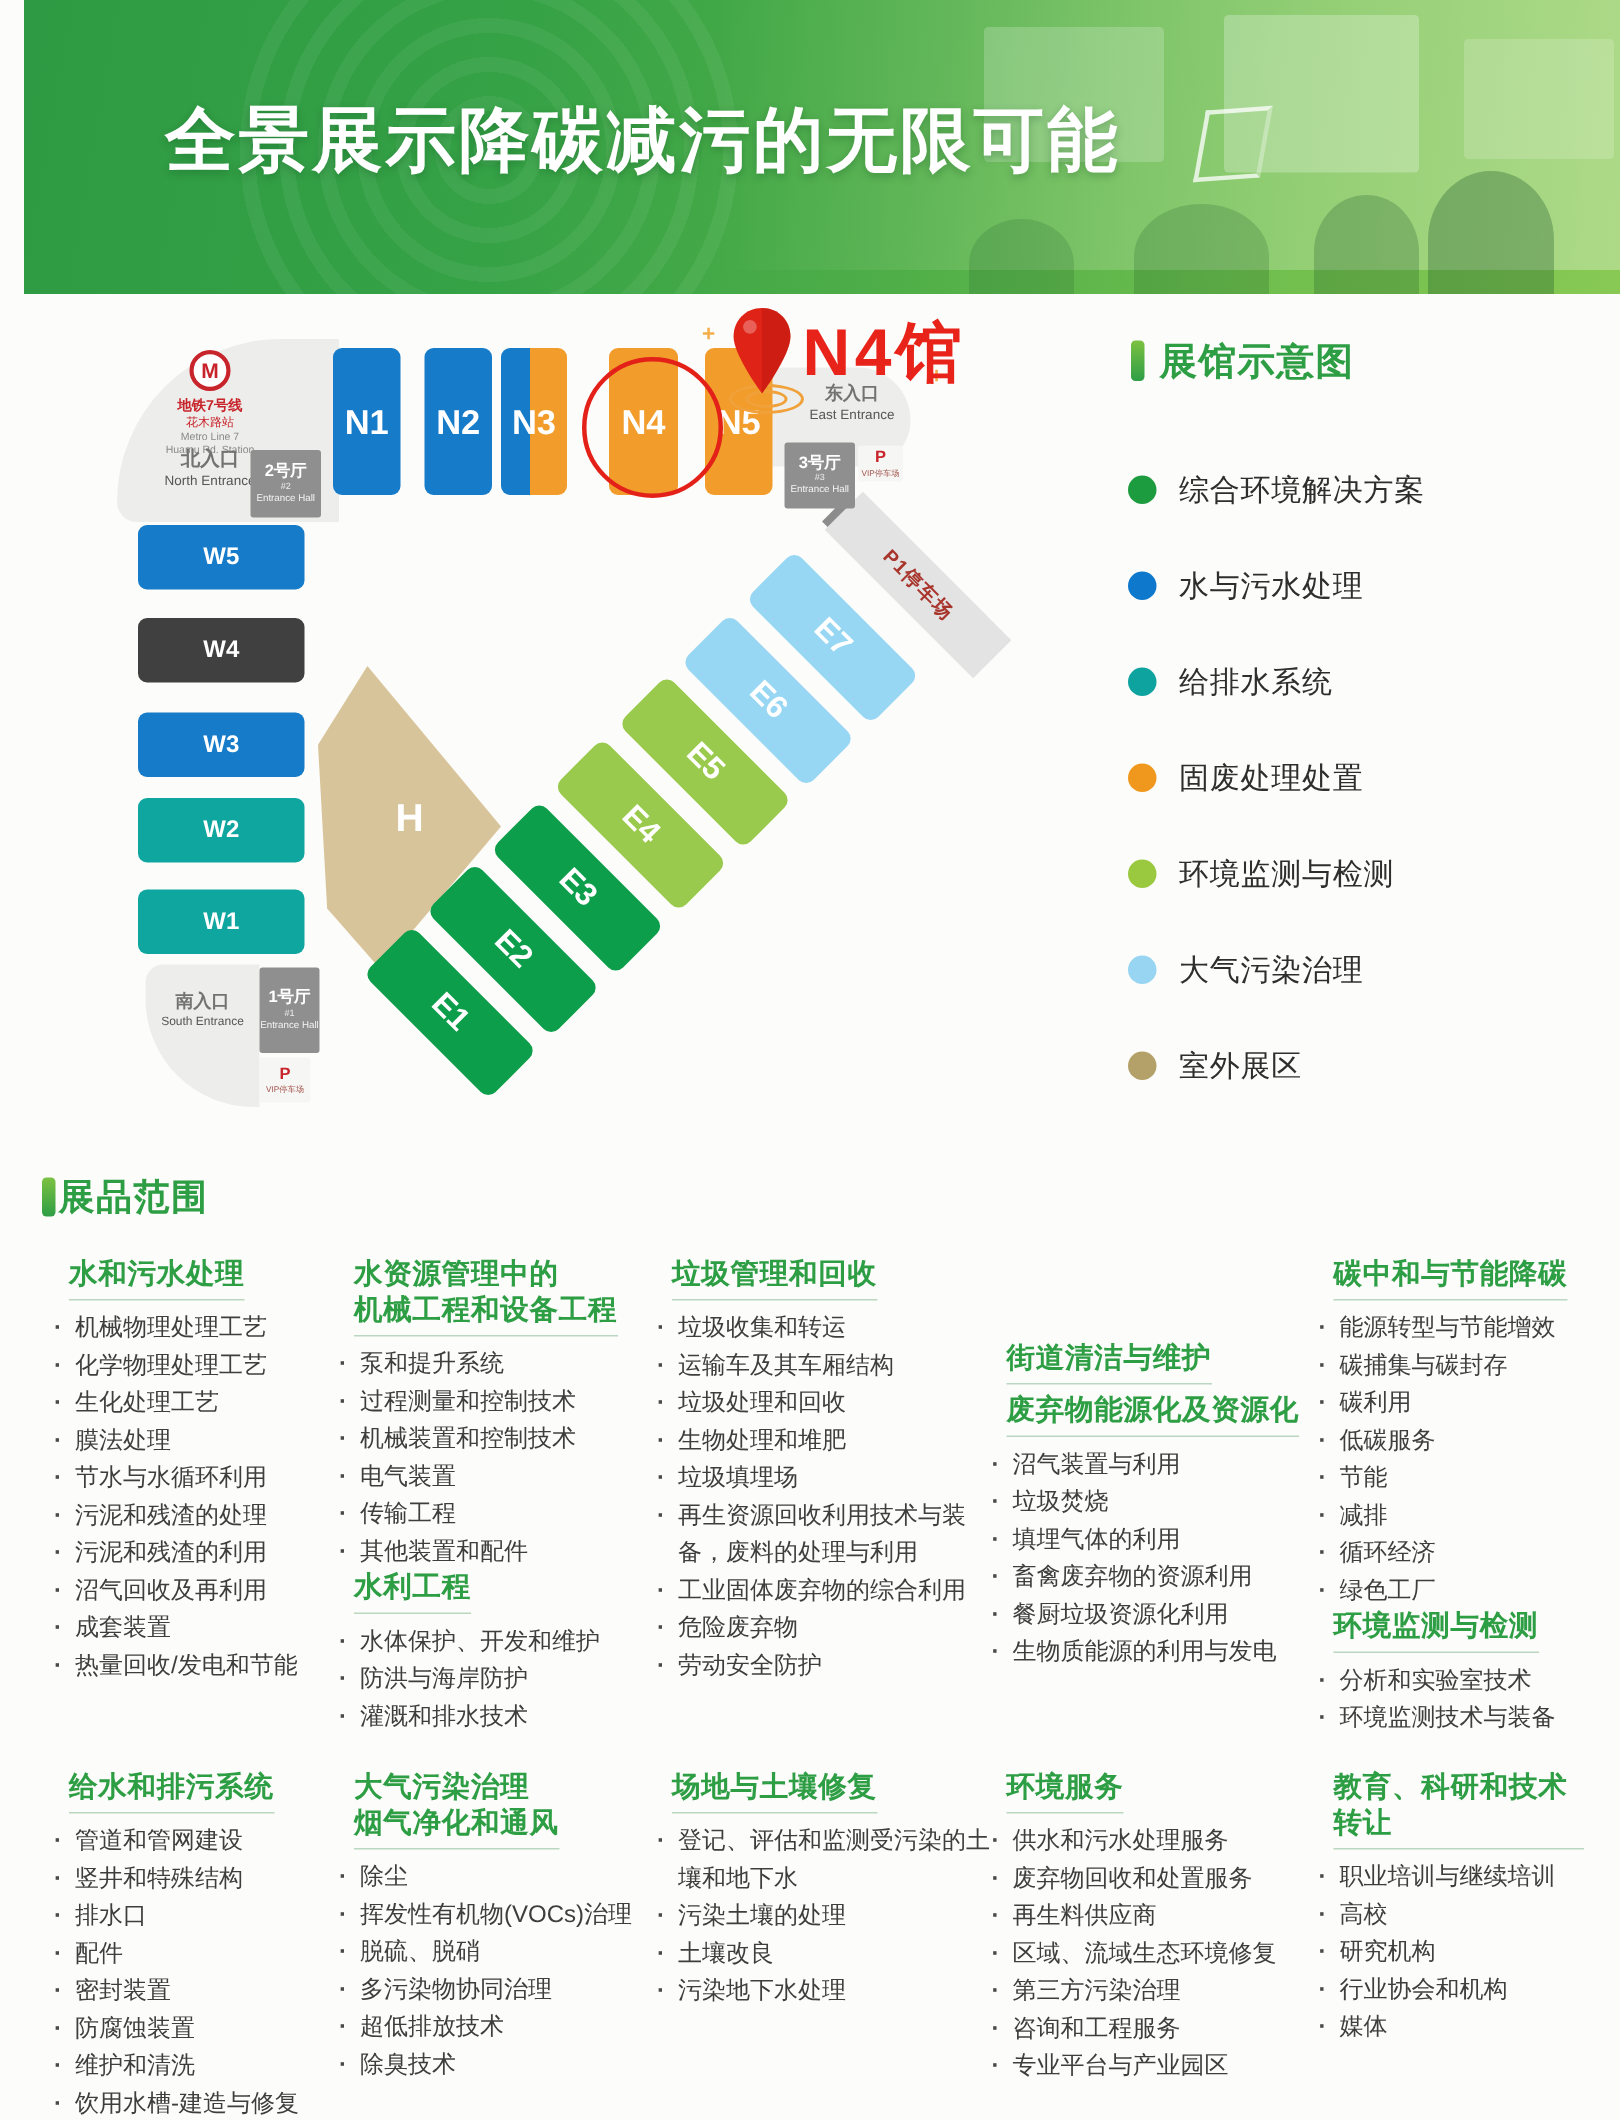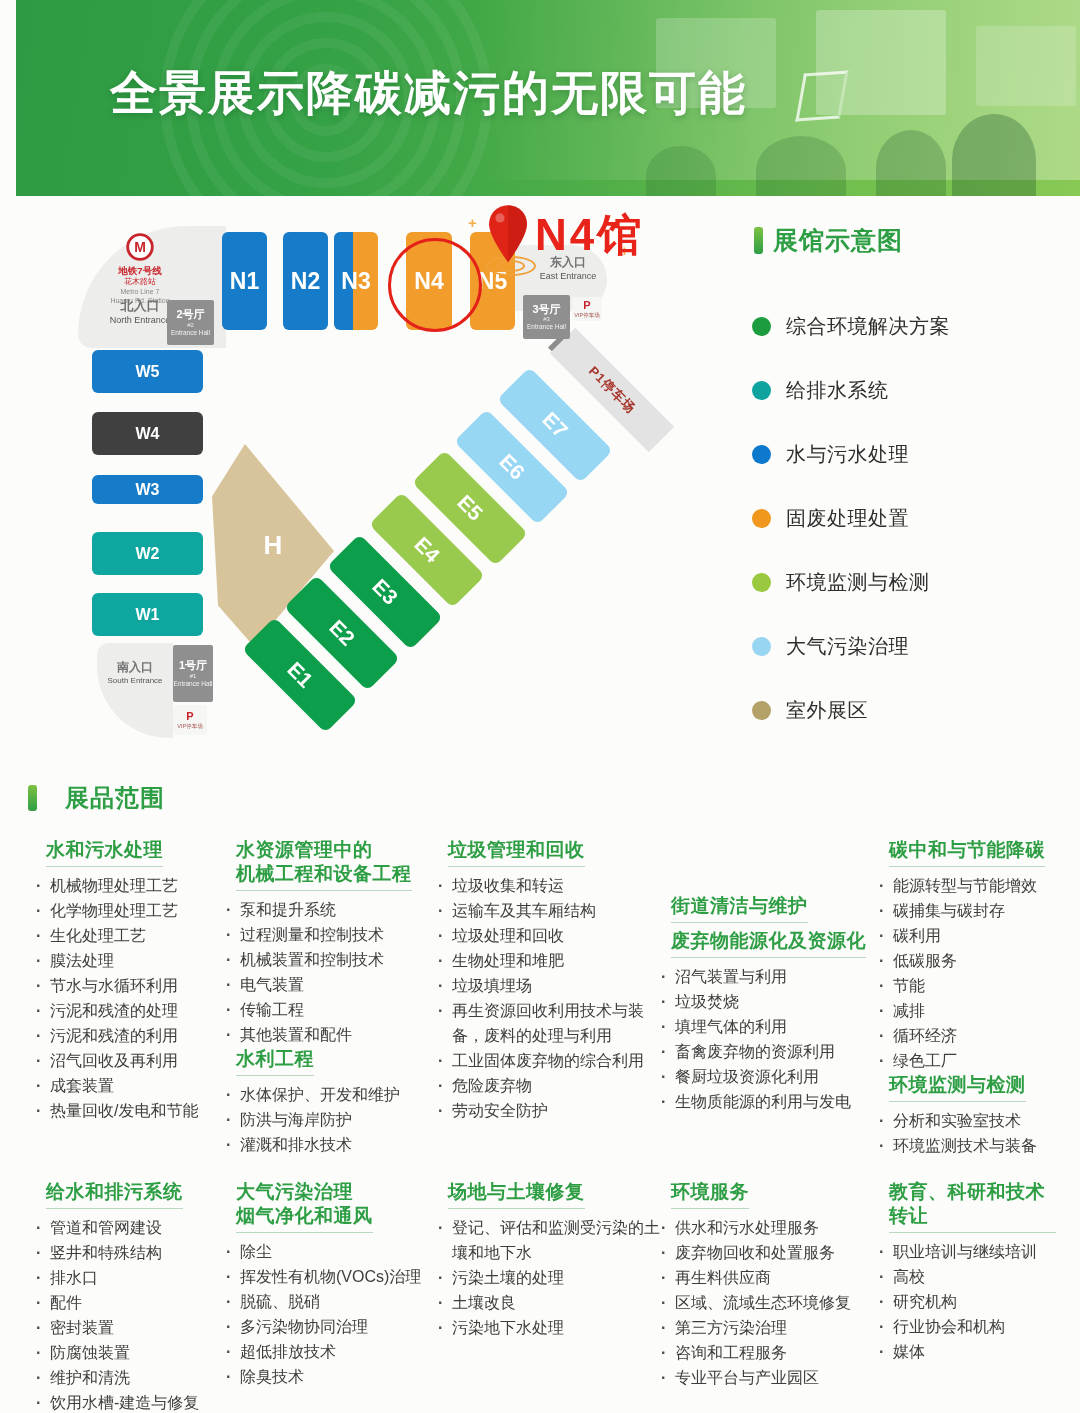--- a/index.html
+++ b/index.html
@@ -91,21 +91,21 @@
   
   .legend-header{position:absolute;left:754px;top:224px;display:flex;align-items:center;gap:10px;}
   .hdr-bar{width:9px;height:27px;border-radius:3px;background:linear-gradient(#7cc142,#2e9e45);}
   .legend-header .hdr-text{font-size:25px;font-weight:700;color:#2e9e45;letter-spacing:1px;}
   #legend-items{position:absolute;left:752px;top:294px;display:flex;flex-direction:column;font-family:Liberation Serif, serif;}
   .legend-item{height:64px;display:flex;align-items:center;gap:15px;}
   .legend-dot{width:19px;height:19px;border-radius:50%;flex:0 0 auto;}
   .legend-label{font-size:20px;color:#2e2e2e;letter-spacing:.5px;}
 
   
-  .scope-header{position:absolute;left:28px;top:782px;display:flex;align-items:center;gap:28px;justify-content:flex-end;}
+  .scope-header{position:absolute;left:28px;top:782px;display:flex;align-items:center;gap:2px;justify-content:flex-end;}
   .scope-header .hdr-bar{height:26px;}
   .scope-header .hdr-text{font-size:24px;font-weight:700;color:#2e9e45;letter-spacing:1px;}
   #scope-grid{position:absolute;left:36px;top:838px;width:1020px;display:grid;
     grid-template-columns:190px 212px 223px 218px 177px;}
   .scope-cell{grid-row:2;}
   .scope-cell.r1{grid-row:1;min-height:342px;}
   .scope-group{margin-top:0;}
   .scope-group + .scope-group{}
   .scope-group.extra-gap{margin-top:56px;}
   .scope-group h3{margin:0 0 6px 10px;padding-bottom:4px;border-bottom:1px solid #b9d8bf;
@@ -224,21 +224,21 @@
       </div>
       <div class="hall n-hall" style="left: 440px; top: 32px; width: 45px; height: 98px; background: rgb(242, 156, 43);">
         <span>N5</span>
       </div>
       <div class="hall w-hall" style="left: 62px; top: 150px; width: 111px; height: 43px; background: rgb(22, 123, 200);">
         <span>W5</span>
       </div>
       <div class="hall w-hall" style="left: 62px; top: 212px; width: 111px; height: 43px; background: #404040;">
         <span>W4</span>
       </div>
-      <div class="hall w-hall" style="left: 62px; top: 275px; width: 111px; height: 29px; background: rgb(22, 123, 200);">
+      <div class="hall w-hall" style="left: 62px; top: 275px; width: 111px; height: 43px; background: rgb(22, 123, 200);">
         <span>W3</span>
       </div>
       <div class="hall w-hall" style="left: 62px; top: 332px; width: 111px; height: 43px; background: rgb(15, 166, 160);">
         <span>W2</span>
       </div>
       <div class="hall w-hall" style="left: 62px; top: 393px; width: 111px; height: 43px; background: rgb(15, 166, 160);">
         <span>W1</span>
       </div>
       <div class="hall e-hall" style="left: 211px; top: 452px; width: 118px; height: 46px; background: rgb(13, 158, 75); transform: rotate(45deg);">
         <span>E1</span>
@@ -266,26 +266,26 @@
   <div class="legend-header">
     <span class="hdr-bar"></span>
     <span class="hdr-text">展馆示意图</span>
   </div>
   <div id="legend-items">
       <div class="legend-item">
         <span class="legend-dot" style="background: rgb(28, 156, 63);"></span>
         <span class="legend-label">综合环境解决方案</span>
       </div>
       <div class="legend-item">
+        <span class="legend-dot" style="background: rgb(13, 120, 204);"></span>
+        <span class="legend-label">水与污水处理</span>
+      </div>
+      <div class="legend-item">
         <span class="legend-dot" style="background: rgb(15, 163, 160);"></span>
         <span class="legend-label">给排水系统</span>
-      </div>
-      <div class="legend-item">
-        <span class="legend-dot" style="background: rgb(13, 120, 204);"></span>
-        <span class="legend-label">水与污水处理</span>
       </div>
       <div class="legend-item">
         <span class="legend-dot" style="background: rgb(240, 152, 29);"></span>
         <span class="legend-label">固废处理处置</span>
       </div>
       <div class="legend-item">
         <span class="legend-dot" style="background: rgb(154, 201, 63);"></span>
         <span class="legend-label">环境监测与检测</span>
       </div>
       <div class="legend-item">

